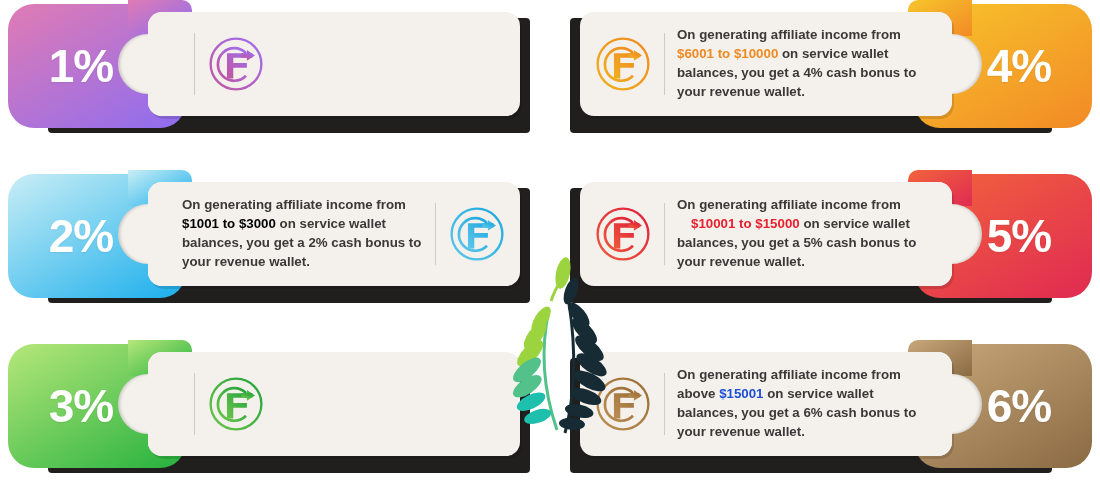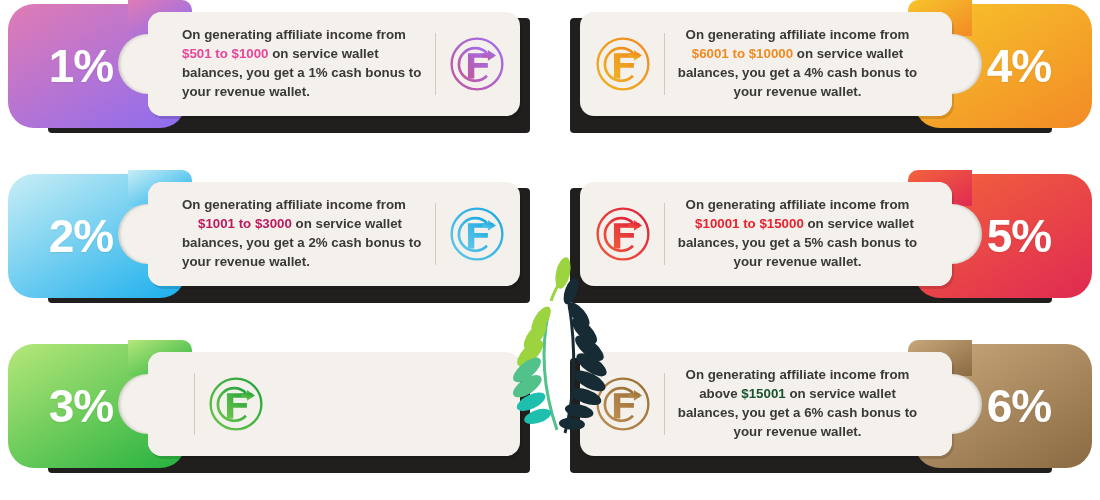--- a/index.html
+++ b/index.html
@@ -168,21 +168,21 @@
 
   .blurb {
     flex: 1;
     font-size: 13.3px;
     font-weight: bold;
     line-height: 1.42;
     color: #3b3937;
     text-align: left;
   }
   .tier.right .blurb {
-    text-align: center;
+    text-align: left;
   }
   .blurb .amt { font-weight: bold; }
 
   .divider {
     width: 1px;
     height: 62px;
     background: #cfcac2;
     margin: 0 12px;
     flex: none;
   }
@@ -211,21 +211,20 @@
 <div id="board">
     <div class="tier left r1">
       <div class="backplate"></div>
       <div class="colorblock" style="background:linear-gradient(150deg,#e07bb4 0%,#8d6df0 100%)">
         <div class="pct">1%</div>
       </div>
       <div class="panel">
         <div class="notch"></div>
         <div class="notch-mask"></div>
         <div class="panel-inner">
-          <div class="blurb">On generating affiliate income from <span class="amt" style="color: rgb(232, 68, 154);">$501 to $1000</span> on service wallet balances, you get a <span>1%</span> cash bonus to your revenue wallet.</div>
           <div class="divider"></div>
           <div class="logo">
             <svg viewBox="0 0 64 64" xmlns="http://www.w3.org/2000/svg">
               <defs>
                 <linearGradient id="lg0" x1="0" y1="1" x2="1" y2="0">
                   <stop offset="0" stop-color="#c0569f"></stop>
                   <stop offset="1" stop-color="#a06ef0"></stop>
                 </linearGradient>
               </defs>
               <circle cx="32" cy="32" r="28" fill="none" stroke="url(#lg0)" stroke-width="2.6"></circle>
@@ -240,21 +239,21 @@
     </div>
     <div class="tier left r2">
       <div class="backplate"></div>
       <div class="colorblock" style="background:linear-gradient(150deg,#c9eef5 0%,#1aaeec 100%)">
         <div class="pct">2%</div>
       </div>
       <div class="panel">
         <div class="notch"></div>
         <div class="notch-mask"></div>
         <div class="panel-inner">
-          <div class="blurb">On generating affiliate income from <span class="amt" style="color: #be185d; margin-left: 16px;">$1001 to $3000</span> on service wallet balances, you get a <span>2%</span> cash bonus to your revenue wallet.</div>
+          <div class="blurb">On generating affiliate income from <span class="amt" style="color: #000000;">$1001 to $3000</span> on service wallet balances, you get a <span>2%</span> cash bonus to your revenue wallet.</div>
           <div class="divider"></div>
           <div class="logo">
             <svg viewBox="0 0 64 64" xmlns="http://www.w3.org/2000/svg">
               <defs>
                 <linearGradient id="lg1" x1="0" y1="1" x2="1" y2="0">
                   <stop offset="0" stop-color="#5fc7ea"></stop>
                   <stop offset="1" stop-color="#1aa7e0"></stop>
                 </linearGradient>
               </defs>
               <circle cx="32" cy="32" r="28" fill="none" stroke="url(#lg1)" stroke-width="2.6"></circle>
@@ -371,21 +370,21 @@
                 </linearGradient>
               </defs>
               <circle cx="32" cy="32" r="28" fill="none" stroke="url(#lg5)" stroke-width="2.6"></circle>
               <path d="M43 20 A18 18 0 1 0 43 45" fill="none" stroke="url(#lg5)" stroke-width="3"></path>
               <path d="M22 20 L48 20 L48 25 L29 25 L29 31 L44 31 L44 36 L29 36 L29 48 L22 48 Z" fill="url(#lg5)"></path>
               <path d="M44 16.5 L53 22.5 L44 28.5 Z" fill="url(#lg5)"></path>
               <rect x="38" y="20" width="12" height="5" fill="url(#lg5)"></rect>
             </svg>
           </div>
           <div class="divider"></div>
-          <div class="blurb">On generating affiliate income from above <span class="amt" style="color: #14532d;">$15001</span> on service wallet balances, you get a <span>6%</span> cash bonus to your revenue wallet.</div>
+          <div class="blurb">On generating affiliate income from above <span class="amt" style="color: #1d4ed8;">$15001</span> on service wallet balances, you get a <span>6%</span> cash bonus to your revenue wallet.</div>
         </div>
       </div>
     </div>
   </div>
 
 <div id="plant">
   <svg viewBox="0 0 110 200" xmlns="http://www.w3.org/2000/svg">
     <g id="plant-g">
         <path d="M52 175 C40 140 34 100 44 55" stroke="#53c28a" stroke-width="3" fill="none"></path>
         <ellipse cx="29" cy="52" rx="15" ry="6.5" fill="#9bd43f" transform="rotate(-58 44 52)"></ellipse>

